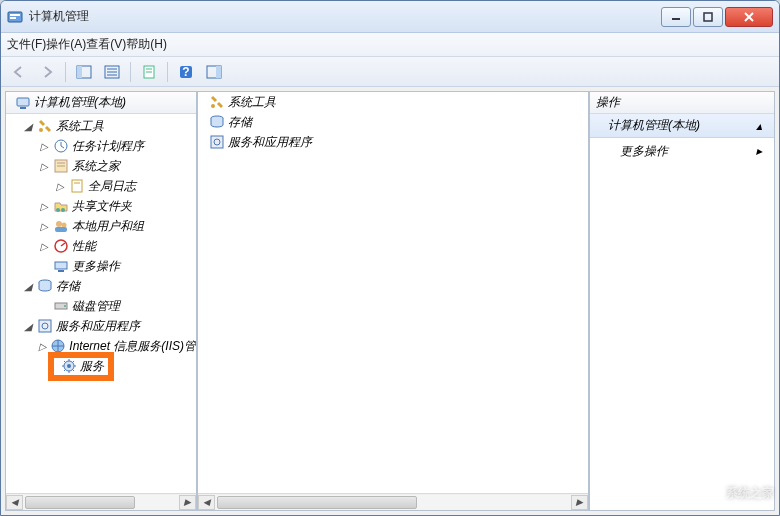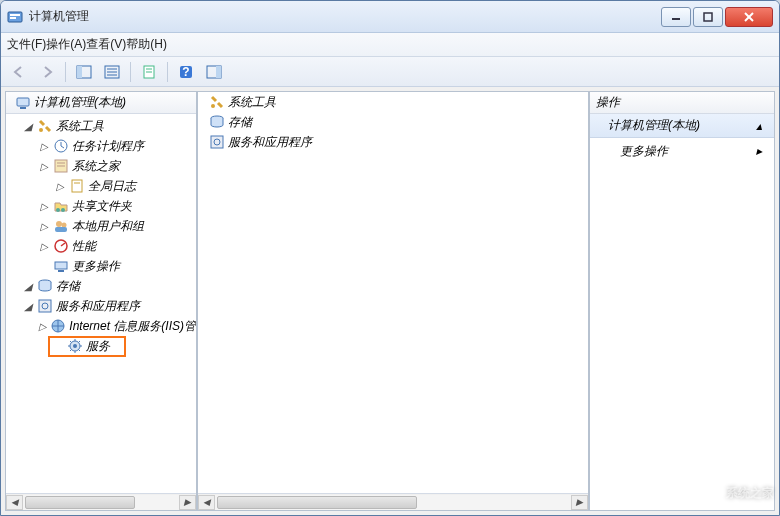--- a/index.html
+++ b/index.html
@@ -34,21 +34,21 @@
 .panel-body { flex: 1; overflow: auto; }
 
 .tree-root { padding: 2px 0; }
 .tree-row { display: flex; align-items: center; height: 20px; padding-left: 4px; white-space: nowrap; cursor: pointer; }
 .expander { width: 12px; text-align: center; color: #555; font-size: 10px; cursor: pointer; }
 .tree-icon { width: 16px; height: 16px; margin: 0 3px; flex-shrink: 0; }
 .tree-label { color: #000; }
 .indent-1 { padding-left: 16px; }
 .indent-2 { padding-left: 32px; }
 .indent-3 { padding-left: 48px; }
-.highlight-box { border: 2px solid #f97316; padding: 0 14px; margin-left: -2px; }
+.highlight-box { border: 6px solid #f97316; padding: 0 4px; margin-left: -2px; }
 
 .list-row { display: flex; align-items: center; height: 20px; padding: 0 8px; cursor: pointer; }
 
 .actions-body { padding: 0; }
 .action-section { background: linear-gradient(#eaf2fd,#dce8f8); height: 24px; display: flex; align-items: center; justify-content: space-between; padding: 0 12px 0 18px; border-bottom: 1px solid #c9d6e8; cursor: pointer; }
 .action-row { height: 26px; display: flex; align-items: center; justify-content: space-between; padding: 0 12px 0 30px; cursor: pointer; }
 
 .hscroll { height: 17px; background: #f0f0f0; border-top: 1px solid #d4dbe6; display: flex; align-items: center; }
 .hscroll .track { flex: 1; height: 15px; background: #f4f4f4; position: relative; }
 .hscroll .thumb { position: absolute; top: 1px; height: 13px; background: linear-gradient(#e8e8e8,#cfcfcf); border: 1px solid #b8b8b8; border-radius: 2px; }
@@ -235,20 +235,28 @@
 
           <div class="tree-row indent-1">
             <span class="expander">◢</span>
             <svg class="tree-icon" viewBox="0 0 16 16">
                 <ellipse cx="8" cy="4" rx="6" ry="2" fill="#cfe1f7" stroke="#4a79b5"></ellipse>
                 <path d="M2 4 v7 a6 2 0 0 0 12 0 v-7" fill="#cfe1f7" stroke="#4a79b5"></path>
               </svg>
             <span class="tree-label">存储</span>
           </div>
 
+          <div class="tree-row indent-2">
+            <span class="expander"></span>
+            <svg class="tree-icon" viewBox="0 0 16 16">
+                <rect x="2" y="5" width="12" height="6" fill="#d7d7d7" stroke="#888"></rect>
+                <circle cx="12" cy="8" r="1" fill="#5a9"></circle>
+              </svg>
+            <span class="tree-label">磁盘管理</span>
+          </div>
 
           <div class="tree-row indent-1">
             <span class="expander">◢</span>
             <svg class="tree-icon" viewBox="0 0 16 16">
                 <rect x="2" y="2" width="12" height="12" fill="#e8ecf4" stroke="#4a79b5"></rect>
                 <circle cx="8" cy="8" r="3" fill="none" stroke="#4a79b5"></circle>
               </svg>
             <span class="tree-label">服务和应用程序</span>
           </div>
 

